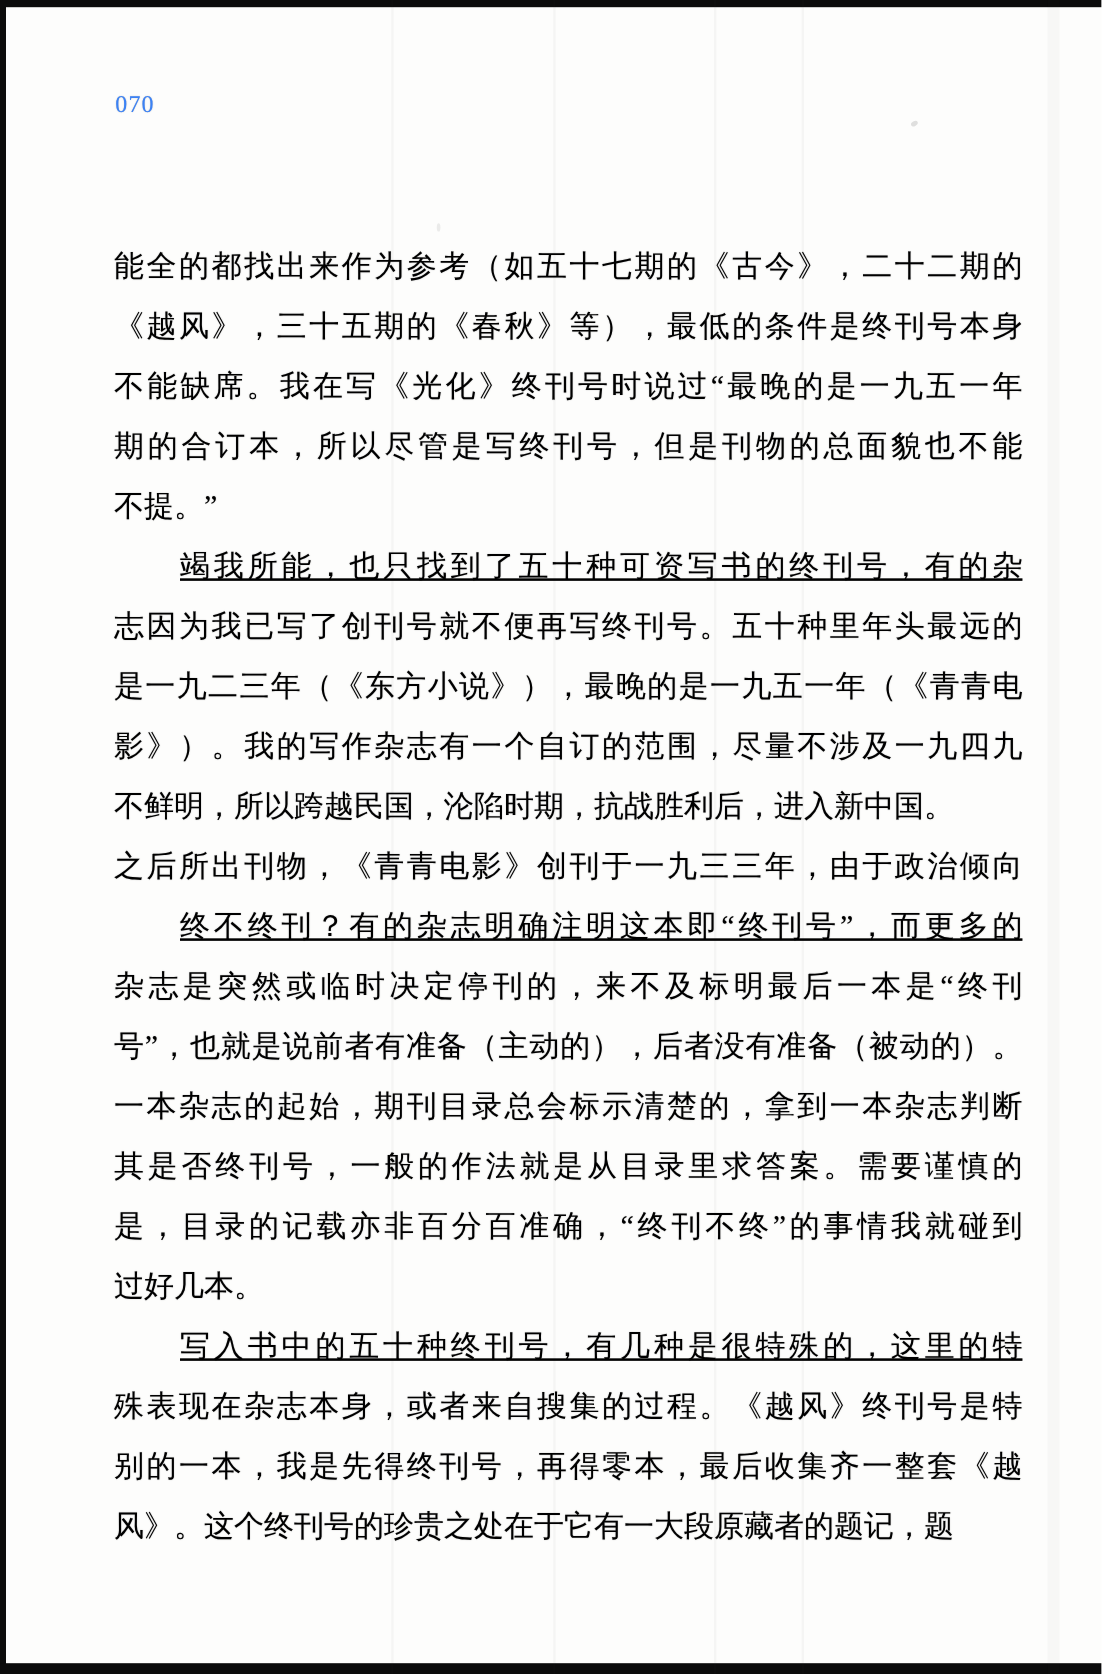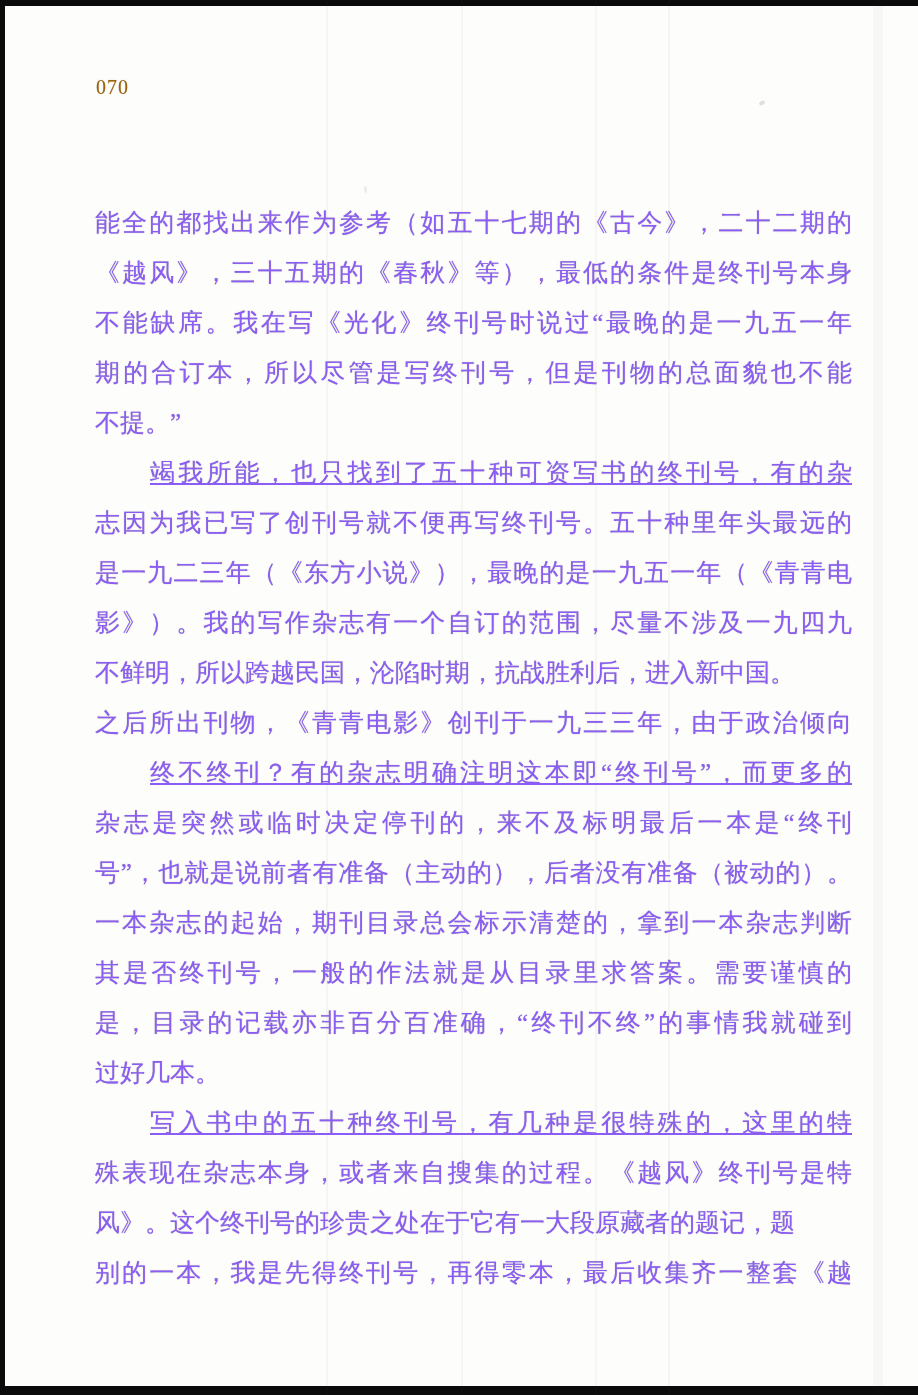--- a/index.html
+++ b/index.html
@@ -39,29 +39,29 @@
   }
   .speck.k1 { left: 759px; top: 101px; width: 6px; height: 4px; transform: rotate(-30deg); }
   .speck.k2 { left: 364px; top: 186px; width: 3px; height: 7px; opacity: .6; }
 
   .page-number {
     position: absolute;
     left: 96px;
     top: 76px;
     font-size: 20px;
     letter-spacing: 1px;
-    color: #a16207;
+    color: #3b82f6;
     text-shadow: 0 0 1px rgba(80,80,80,.4);
   }
   .text-block {
     position: absolute;
     left: 95px;
     top: 198px;
     width: 757px;
-    color: #8b5cf6;
+    color: #000000;
     text-shadow: 0 0 1px rgba(60,60,60,.45);
   }
   .text-line {
     height: 50px;
     line-height: 50px;
     font-size: 25px;
     text-align: justify;
     text-align-last: justify;
     white-space: nowrap;
     overflow: visible;
@@ -108,17 +108,17 @@
       <div class="text-line">之后所出刊物，《青青电影》创刊于一九三三年，由于政治倾向</div>
       <div class="text-line indent">终不终刊？有的杂志明确注明这本即“终刊号”，而更多的</div>
       <div class="text-line">杂志是突然或临时决定停刊的，来不及标明最后一本是“终刊</div>
       <div class="text-line">号”，也就是说前者有准备（主动的），后者没有准备（被动的）。</div>
       <div class="text-line">一本杂志的起始，期刊目录总会标示清楚的，拿到一本杂志判断</div>
       <div class="text-line">其是否终刊号，一般的作法就是从目录里求答案。需要谨慎的</div>
       <div class="text-line">是，目录的记载亦非百分百准确，“终刊不终”的事情我就碰到</div>
       <div class="text-line last">过好几本。</div>
       <div class="text-line indent">写入书中的五十种终刊号，有几种是很特殊的，这里的特</div>
       <div class="text-line">殊表现在杂志本身，或者来自搜集的过程。《越风》终刊号是特</div>
+      <div class="text-line">别的一本，我是先得终刊号，再得零本，最后收集齐一整套《越</div>
       <div class="text-line last">风》。这个终刊号的珍贵之处在于它有一大段原藏者的题记，题</div>
-      <div class="text-line">别的一本，我是先得终刊号，再得零本，最后收集齐一整套《越</div>
     </div>
 
 </div>
 
 </body></html>

